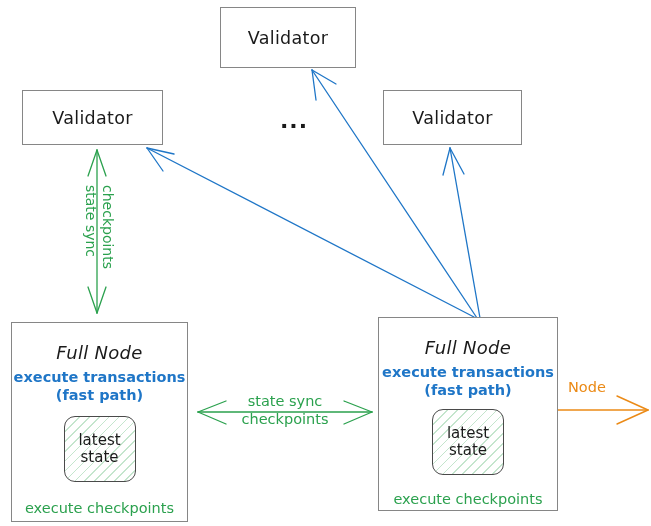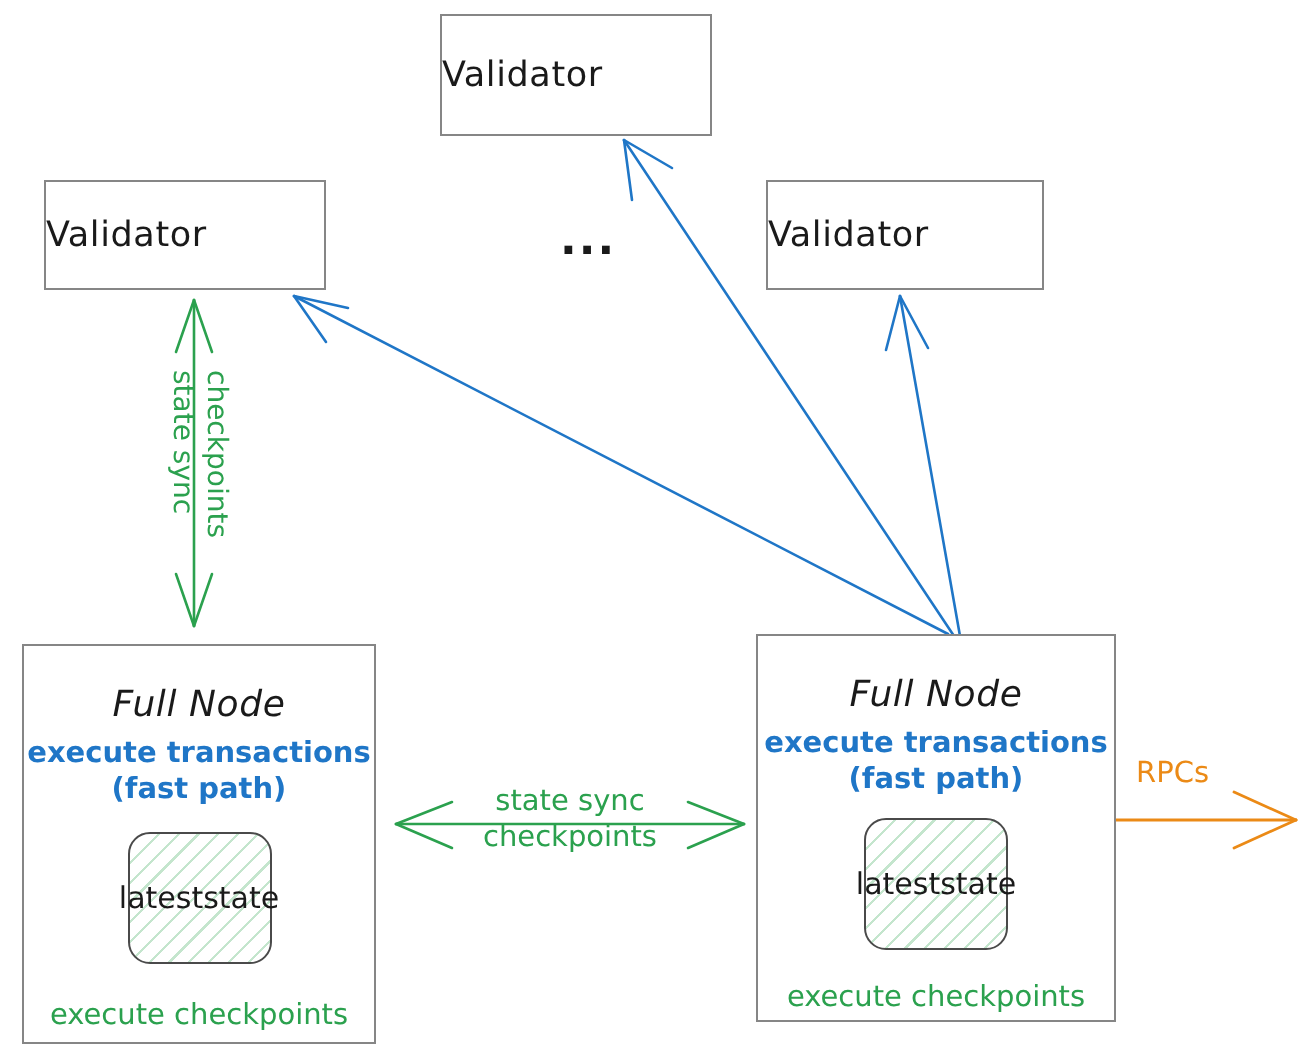--- a/index.html
+++ b/index.html
@@ -39,20 +39,21 @@
     font-size: 18px;
     color: #1a1a1a;
     text-align: center;
     font-style: italic;
     letter-spacing: 0.3px;
     white-space: nowrap;
   }
   .validator-box {
     display: flex;
     align-items: center;
+    justify-content: center;
   }
   .validator-box .node-title {
     font-size: 17.5px;
     font-style: normal;
   }
   .fullnode-box {
     display: flex;
     flex-direction: column;
     align-items: center;
   }
@@ -76,21 +77,21 @@
     white-space: nowrap;
   }
   .state-chip {
     box-sizing: border-box;
     border: 1.7px solid #4a4a4a;
     border-radius: 11px;
     background-color: #ffffff;
     background-image: repeating-linear-gradient(
        -45deg, rgba(60,170,90,0.30) 0 1.1px, rgba(0,0,0,0) 1.1px 7px);
     display: flex;
-    flex-direction: row;
+    flex-direction: column;
     align-items: center;
     justify-content: center;
     color: #1a1a1a;
     font-size: 15px;
     line-height: 1.14;
     text-align: center;
   }
   .ellipsis-dots {
     position: absolute;
     color: #1a1a1a;
@@ -199,18 +200,18 @@
     </div>
     <div class="green-text" style="margin-top:16px;">execute checkpoints</div>
   </div>
 
 
   <div class="edge-label green" style="left:232px; top:392px; width:106px;">
     <div>state sync</div>
     <div>checkpoints</div>
   </div>
 
-  <div class="edge-label orange" style="left:568px; top:379px;">RPCs</div>
+  <div class="edge-label orange" style="left:568px; top:379px;">Node</div>
 
   <div class="vlabel" style="left:99px; top:185px; transform:rotate(90deg);">state sync</div>
   <div class="vlabel" style="left:116px; top:185px; transform:rotate(90deg);">checkpoints</div>
 
 </div>
 
 </body></html>

